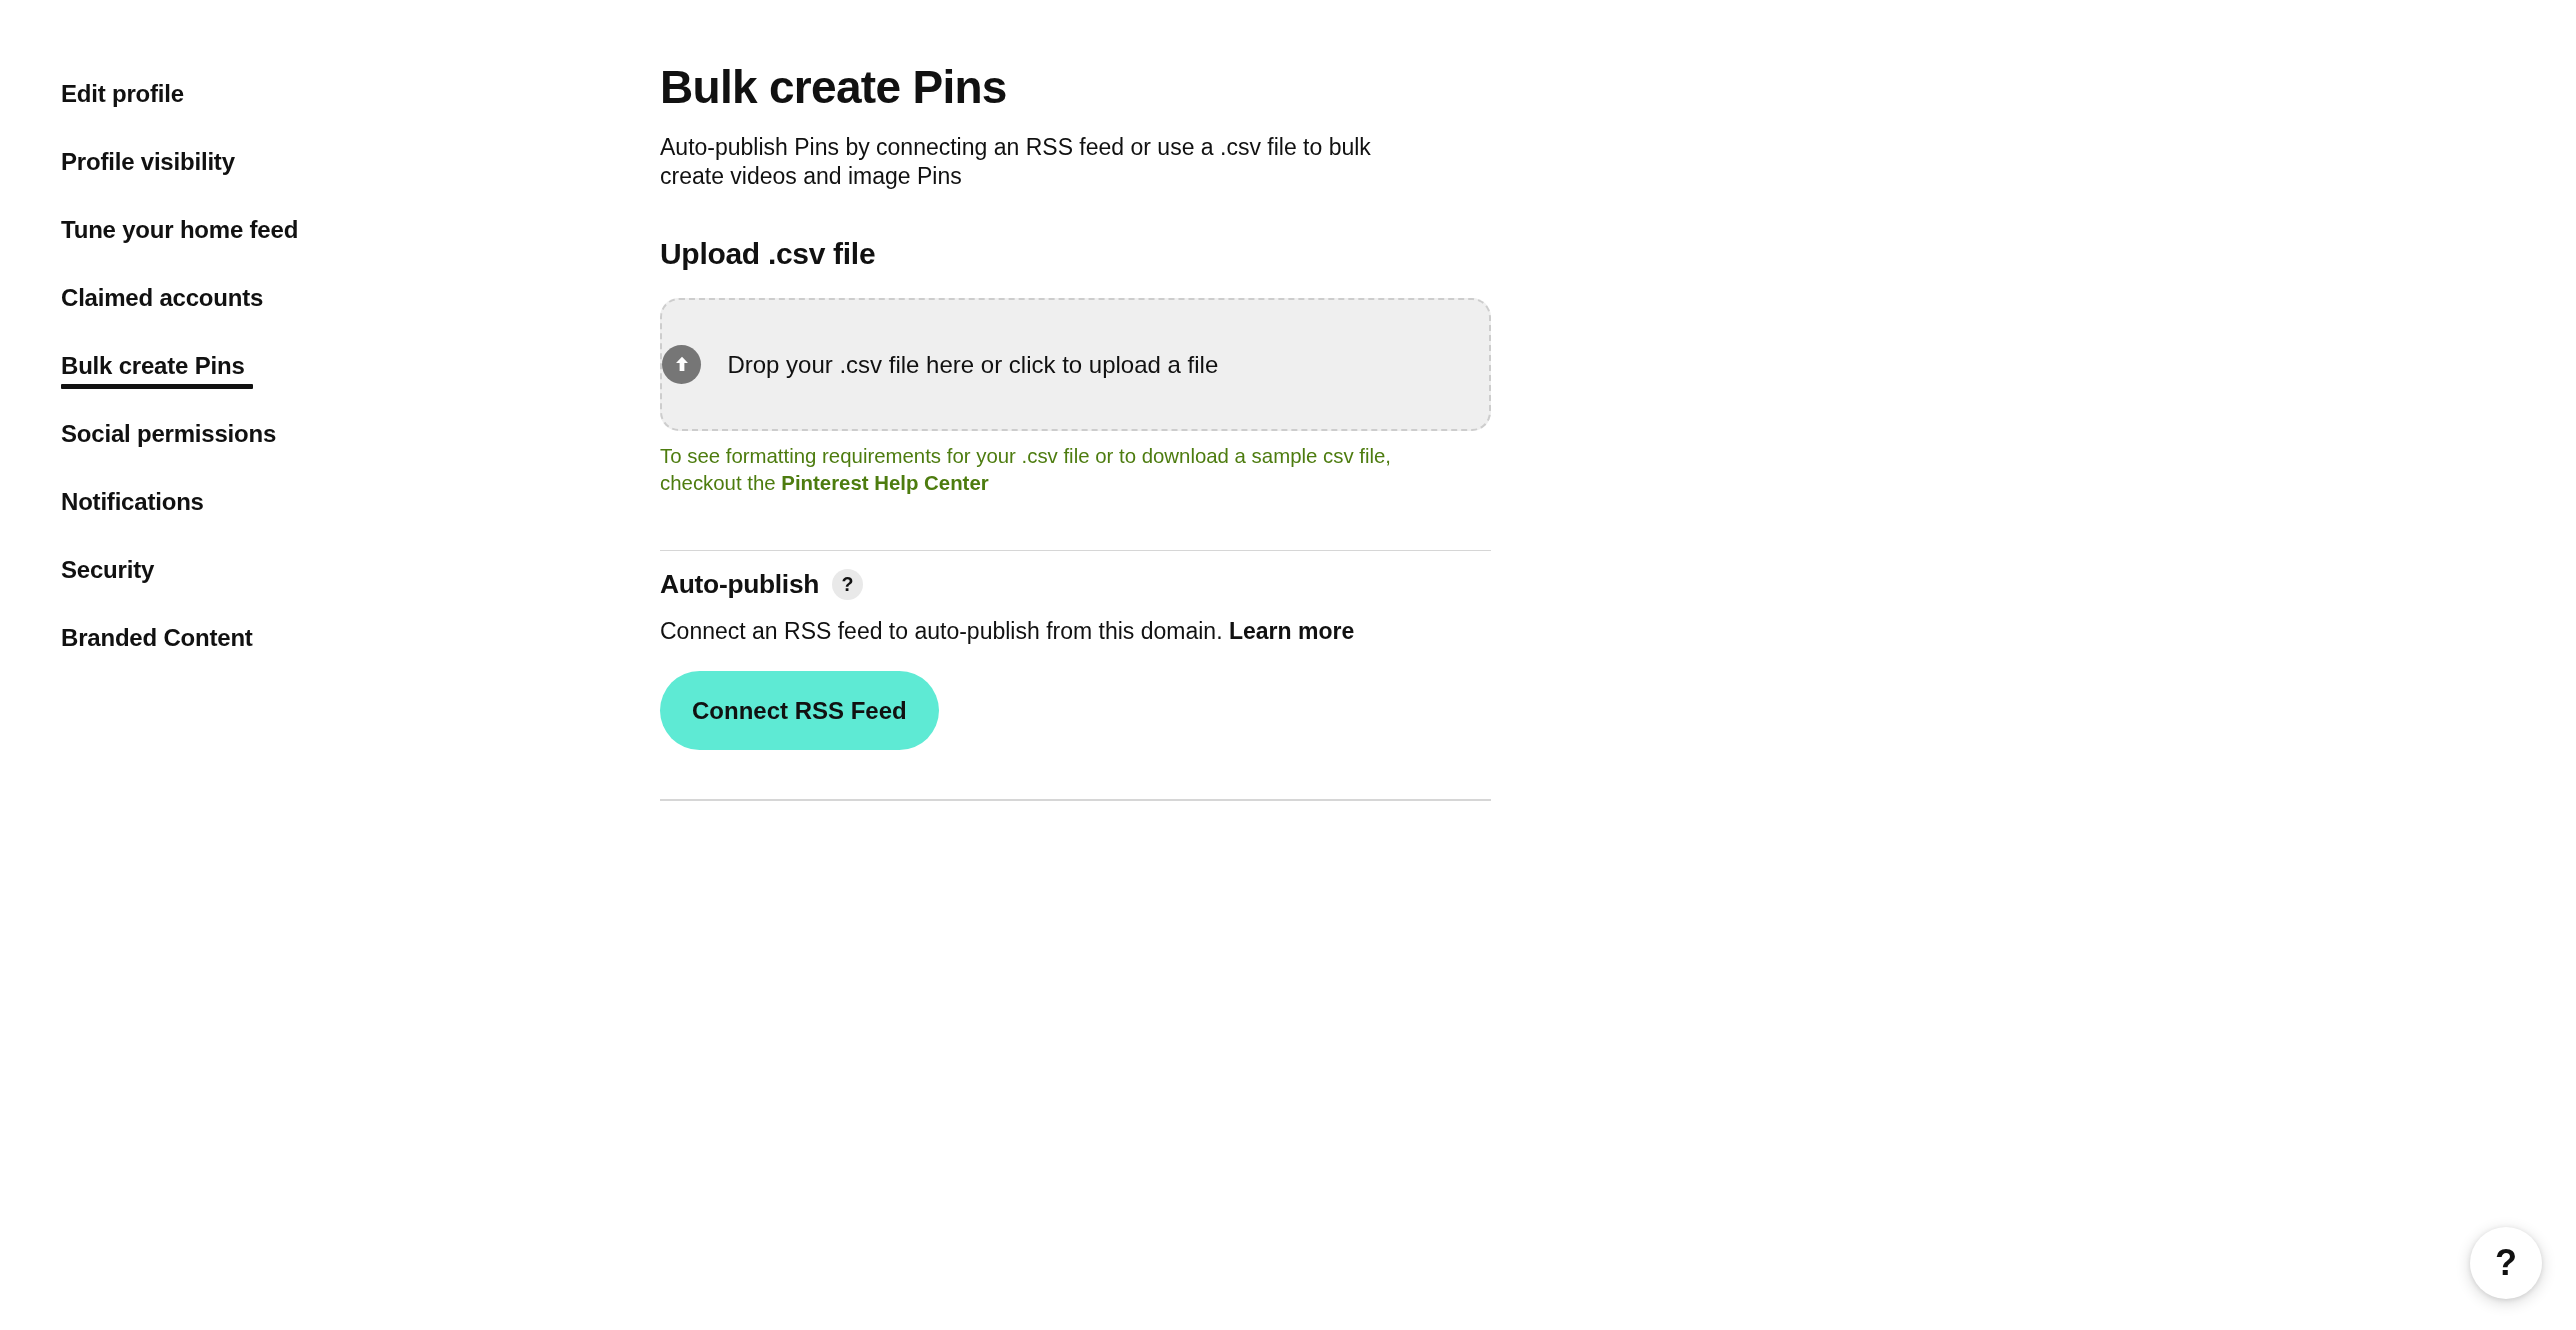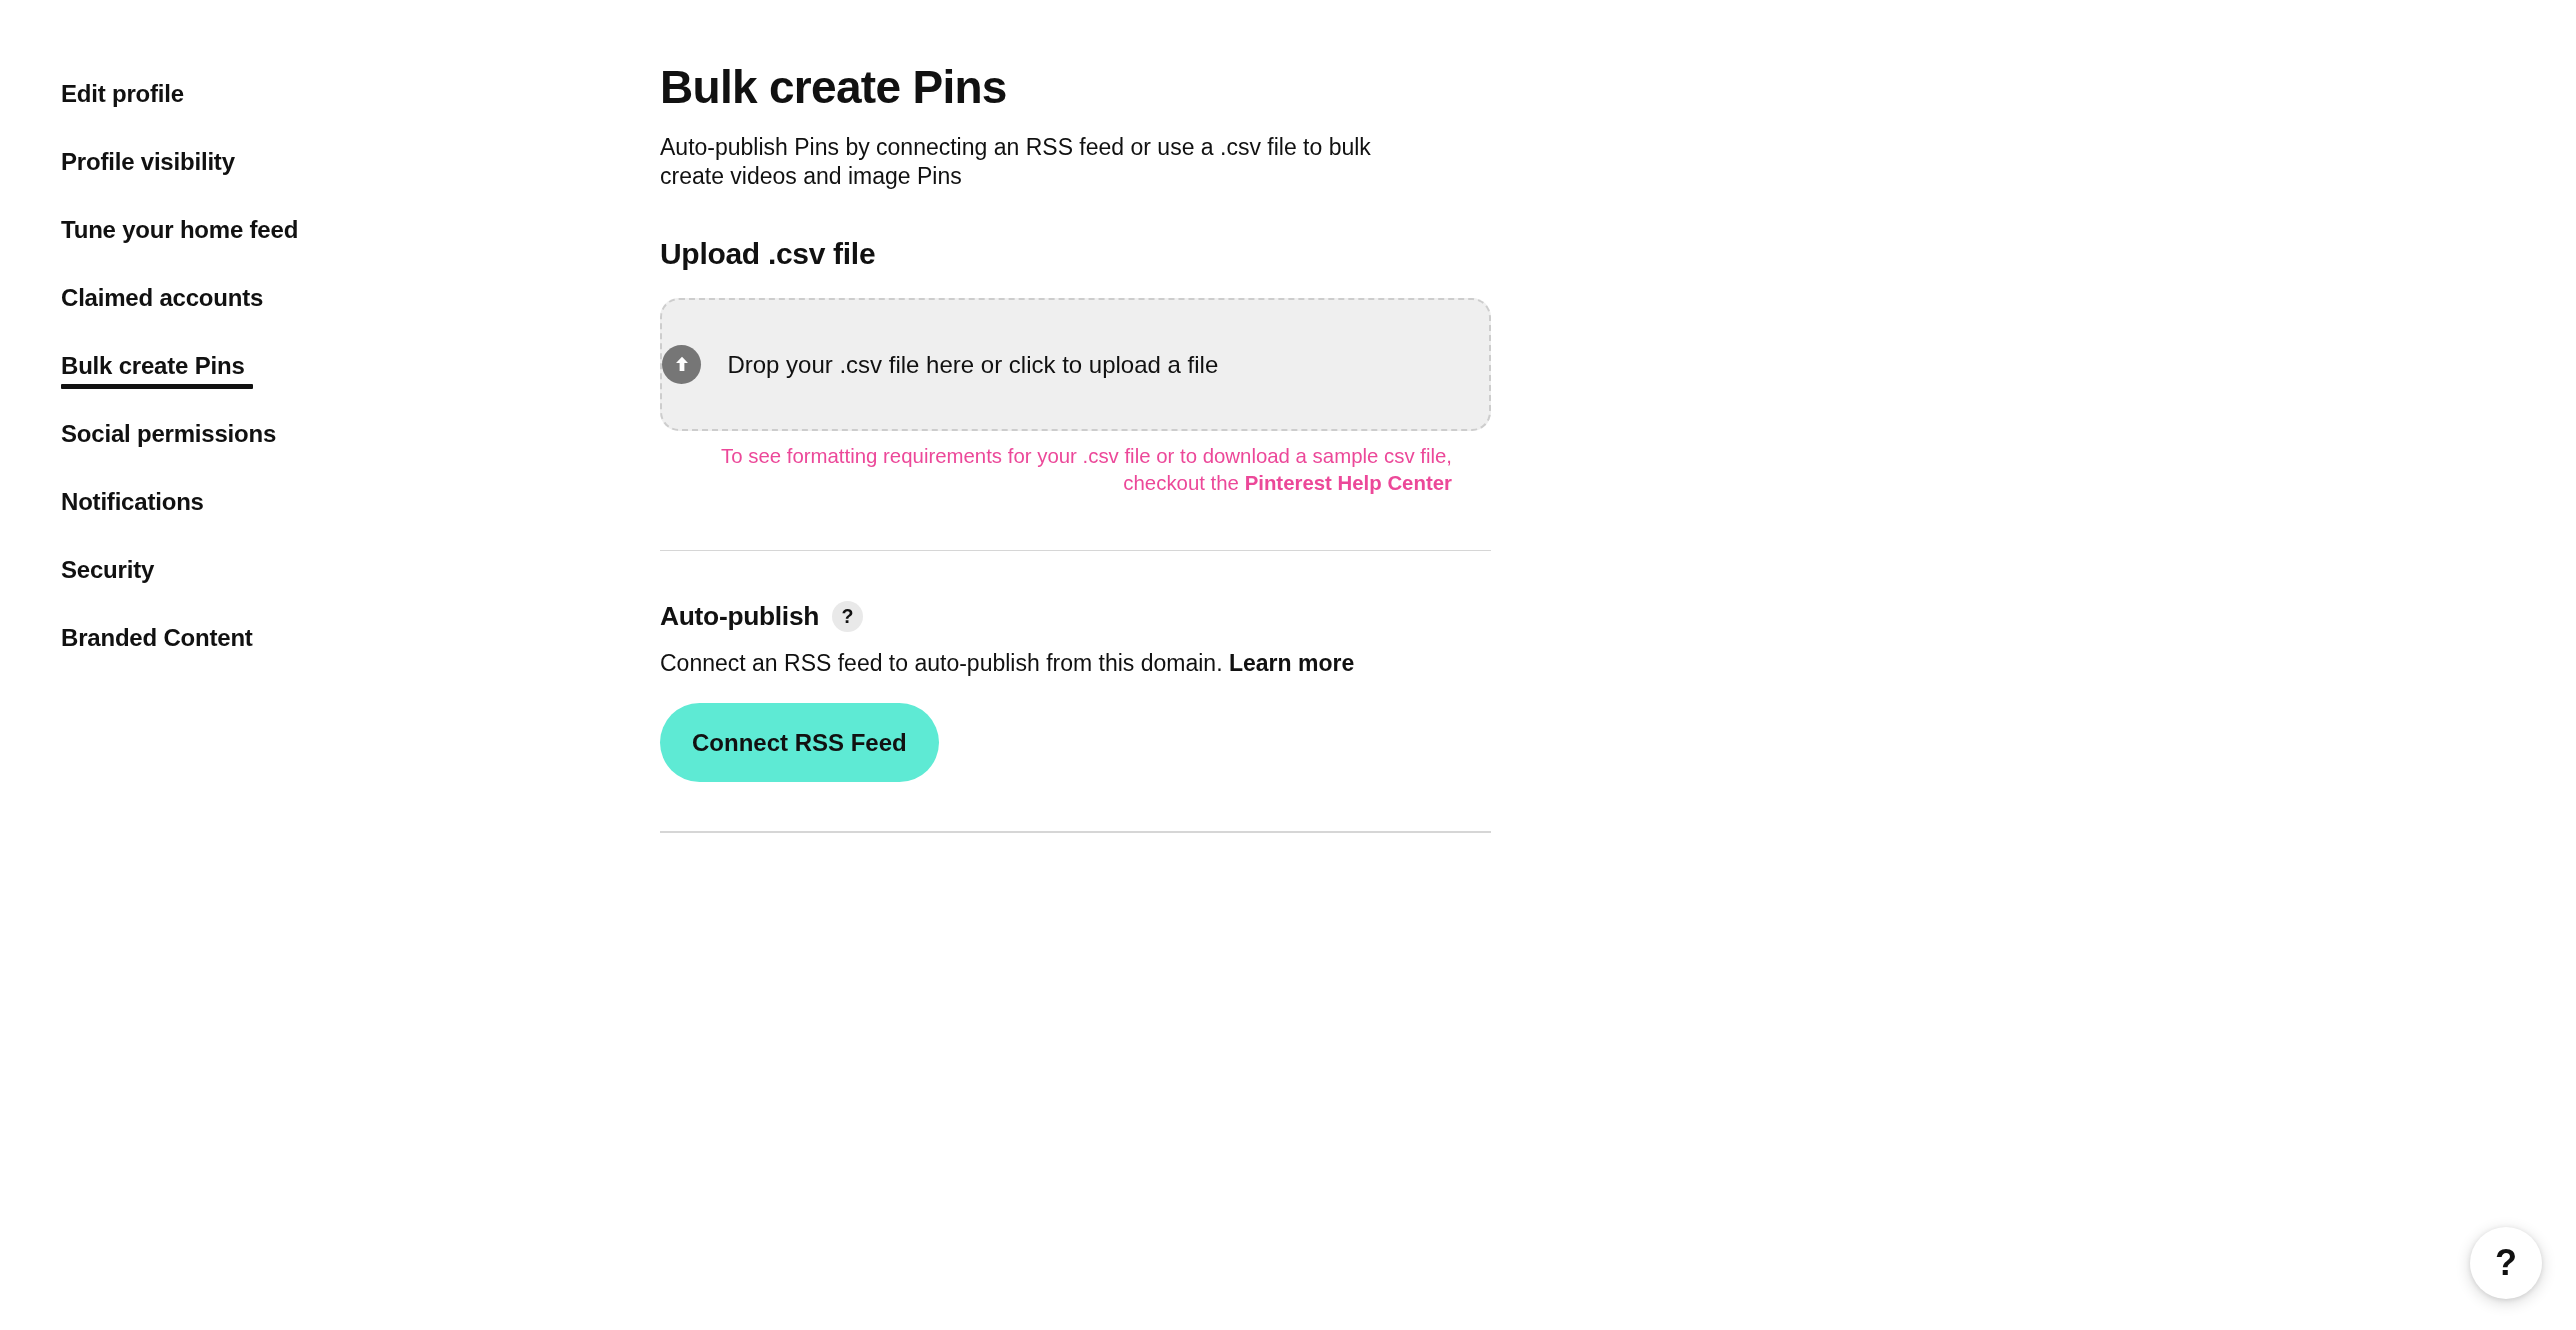--- a/index.html
+++ b/index.html
@@ -131,45 +131,44 @@
   
   .help-primary {
     font-size: 23px;
     color: #111111;
     line-height: 29px;
     margin-top: 31px;
   }
 
   .help-secondary {
     font-size: 20.4px;
-    color: #ec4899;
+    color: #4d7c0f;
     line-height: 27px;
     margin-top: 12px;
     max-width: 792px;
-    text-align: right;
   }
 
   .help-secondary b,
   .inline-bold {
     font-weight: bold;
   }
 
   .divider {
     width: 831px;
     height: 1.7px;
     background: #d6d6d6;
     border: 0;
   }
 
   .divider.first { margin-top: 53px; }
   .divider.second { margin-top: 49px; }
 
   
   .autopublish {
-    margin-top: 48px;
+    margin-top: 16px;
   }
 
   .autopublish-heading-row {
     display: flex;
     align-items: center;
     margin-bottom: 15.3px;
   }
 
   .autopublish-heading {
     font-size: 26.4px;

